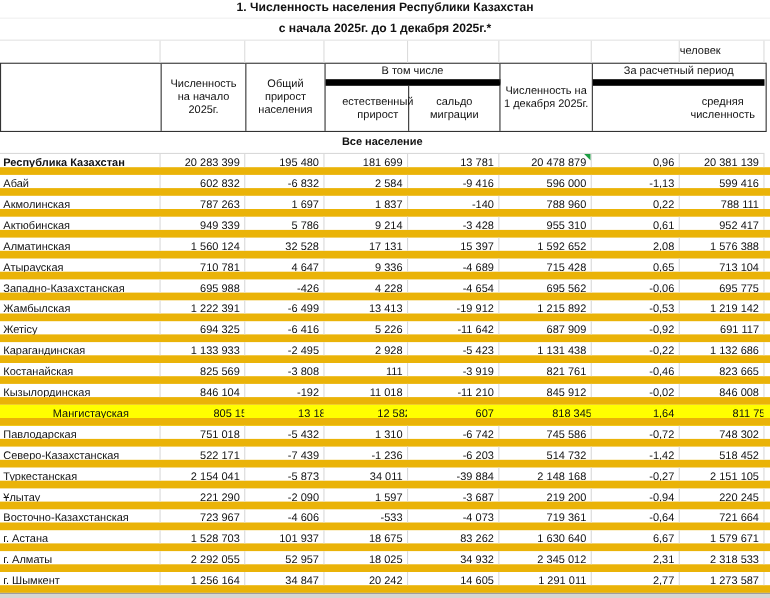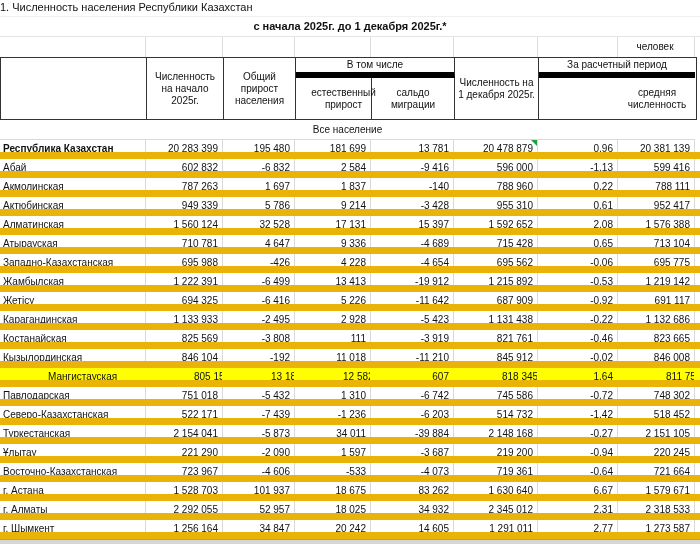--- a/index.html
+++ b/index.html
@@ -8,42 +8,42 @@
     background:#ffffff;
     font-family:"Liberation Sans","DejaVu Sans",sans-serif;
     color:#111;
     overflow:hidden;
     position:relative;
   }
   .page{width:700px;height:544px;position:relative;}
 
   
   .title1{
-    height:17px;line-height:15px;text-align:left;
-    font-size:11px;font-weight:normal;
+    height:17px;line-height:15px;text-align:center;
+    font-size:11px;font-weight:bold;
     border-bottom:1px solid #f0f0f0;box-sizing:border-box;
   }
   .title2{
     height:20px;line-height:19px;text-align:center;
     font-size:11px;font-weight:bold;
     border-bottom:1px solid #e3e3e3;box-sizing:border-box;
   }
 
   
   .units-row{
     height:20px;box-sizing:border-box;
     display:grid;
     grid-template-columns:146px 77px 72px 76px 83px 84px 80px 77px 5px;
     font-size:10px;
   }
   .units-row .ucell{
     border-right:1px solid #dcdcdc;box-sizing:border-box;
   }
   .units-row .ucell.last{
-    text-align:center;padding:4px 2px 0 0;
+    text-align:left;padding:4px 2px 0 0;
   }
   .units-row .spacer{border:none;}
 
   
   .thead{
     width:697px;box-sizing:border-box;
     height:63px;
     border:1px solid #333;
     display:grid;
     grid-template-columns:146px 77px 72px 76px 83px 84px 80px 76px;
@@ -65,21 +65,21 @@
   .h-mig{grid-column:5;grid-row:2;}
   .h-end{grid-column:6;grid-row:1/3;}
   .h-period{grid-column:7/9;grid-row:1;}
   .h-rate{grid-column:7;grid-row:2;}
   .h-avg{grid-column:8;grid-row:2;}
 
   
   .section-row{
     height:20px;line-height:20px;box-sizing:border-box;
     width:695px;text-align:center;
-    font-size:10px;font-weight:normal;
+    font-size:10px;font-weight:bold;
     border-bottom:1px solid #d9d9d9;
   }
 
   
   .trow{
     height:19px;box-sizing:border-box;
     display:grid;
     grid-template-columns:146px 77px 72px 76px 83px 84px 80px 77px 5px;
     border-bottom:7px solid #eab308;
     font-size:10px;line-height:18px;

